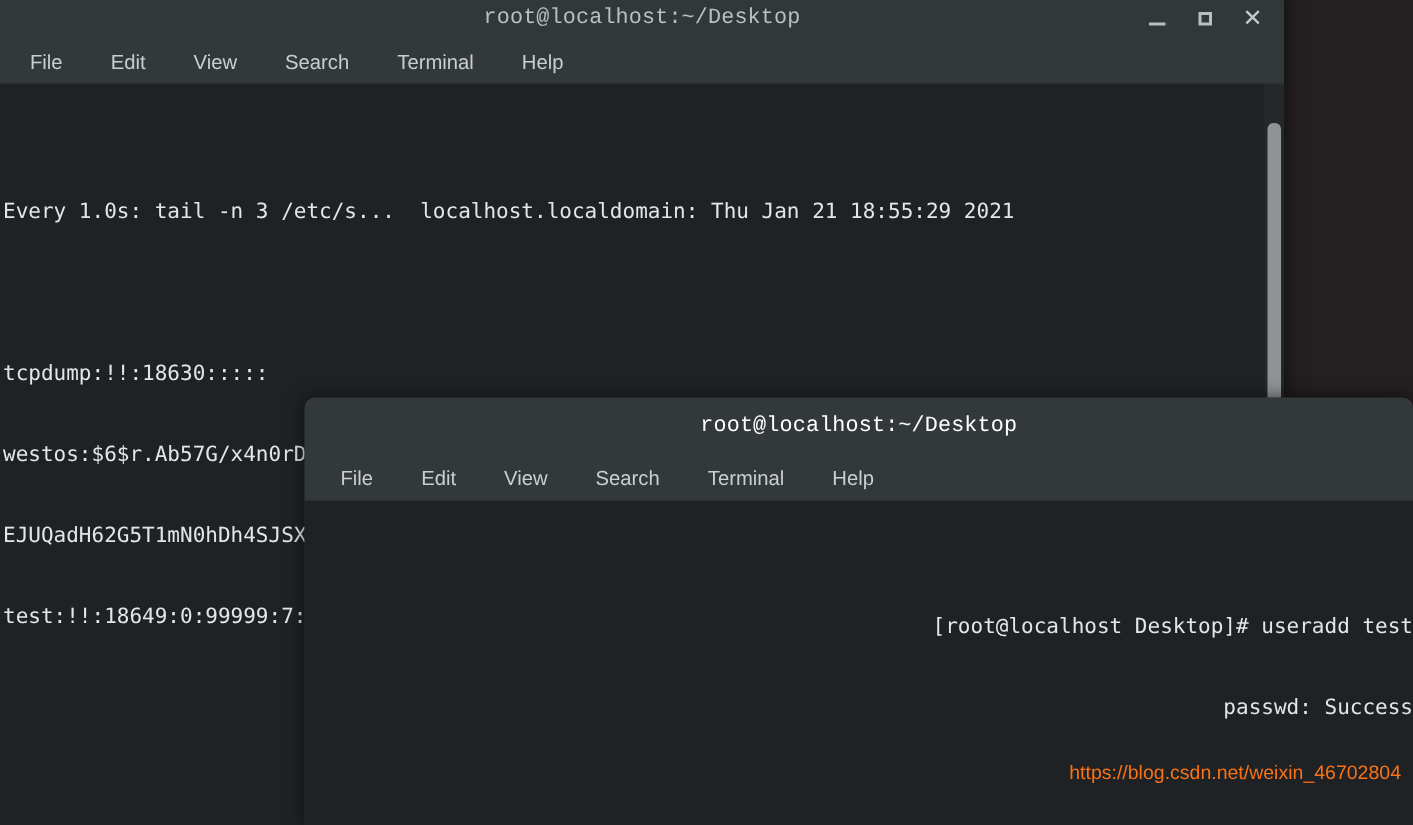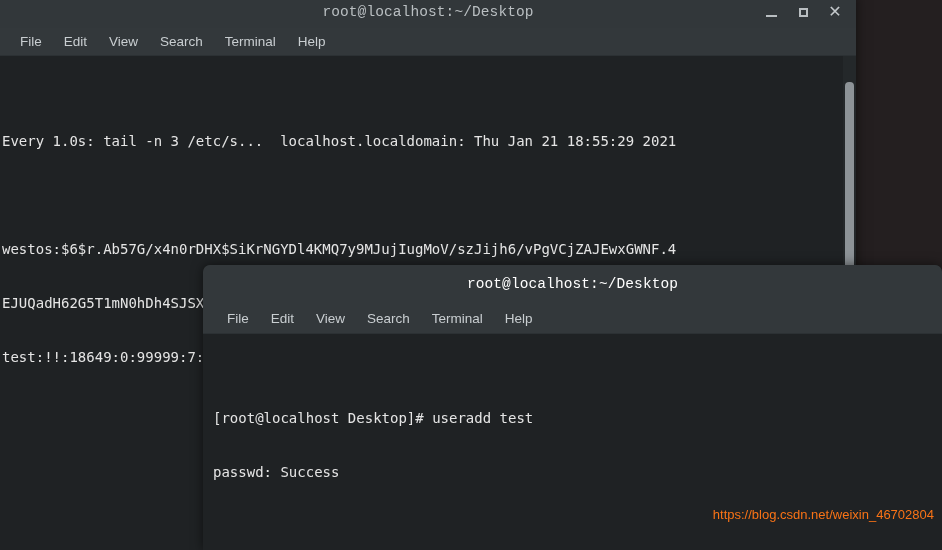--- a/index.html
+++ b/index.html
@@ -88,21 +88,21 @@
     color: #c3c8cb;
     line-height: 1;
   }
 
   .menubar {
     height: 27px;
     background: #33383b;
     display: flex;
     align-items: center;
     padding-left: 12px;
-    gap: 6px;
+    gap: 16px;
     border-bottom: 1px solid #2c3134;
   }
   .menu-item {
     font-size: 13.5px;
     color: #c9ced1;
     padding: 3px 8px;
     border-radius: 3px;
     white-space: nowrap;
     cursor: default;
   }
@@ -161,20 +161,21 @@
     left: 203px;
     top: 265px;
     width: 739px;
     height: 285px;
   }
   #window-two .titlebar { height: 38px; }
   #window-two .menubar { height: 30px; padding-left: 16px; }
   #window-two .termbody {
     height: 217px;
     padding-left: 8px;
+    text-align: right;
   }
   #window-two .termtext { padding-top: 3px; }
 
   
   #watermark {
     position: absolute;
     right: 8px;
     bottom: 28px;
     font-family: "Liberation Sans", sans-serif;
     font-size: 13px;
@@ -211,20 +212,21 @@
     <div class="menu-item">View</div>
     <div class="menu-item">Search</div>
     <div class="menu-item">Terminal</div>
     <div class="menu-item">Help</div>
   </div>
 
   <div class="termbody">
     <div class="termtext">
       <span class="termline">Every 1.0s: tail -n 3 /etc/s...  localhost.localdomain: Thu Jan 21 18:55:29 2021</span>
       <span class="termline blank">&nbsp;</span>
+      <span class="termline">tcpdump:!!:18630:::::</span>
       <span class="termline">westos:$6$r.Ab57G/x4n0rDHX$SiKrNGYDl4KMQ7y9MJujIugMoV/szJijh6/vPgVCjZAJEwxGWNF.4</span>
       <span class="termline">EJUQadH62G5T1mN0hDh4SJSXuUbIXgEj0:18649:0:99999:7:::</span>
       <span class="termline">test:!!:18649:0:99999:7:::</span>
     </div>
     <div class="scrollbar-track">
       <div class="scrollbar-thumb" id="wone-thumb" style="top:26px; height:240px;"></div>
     </div>
   </div>
 </div>
 

